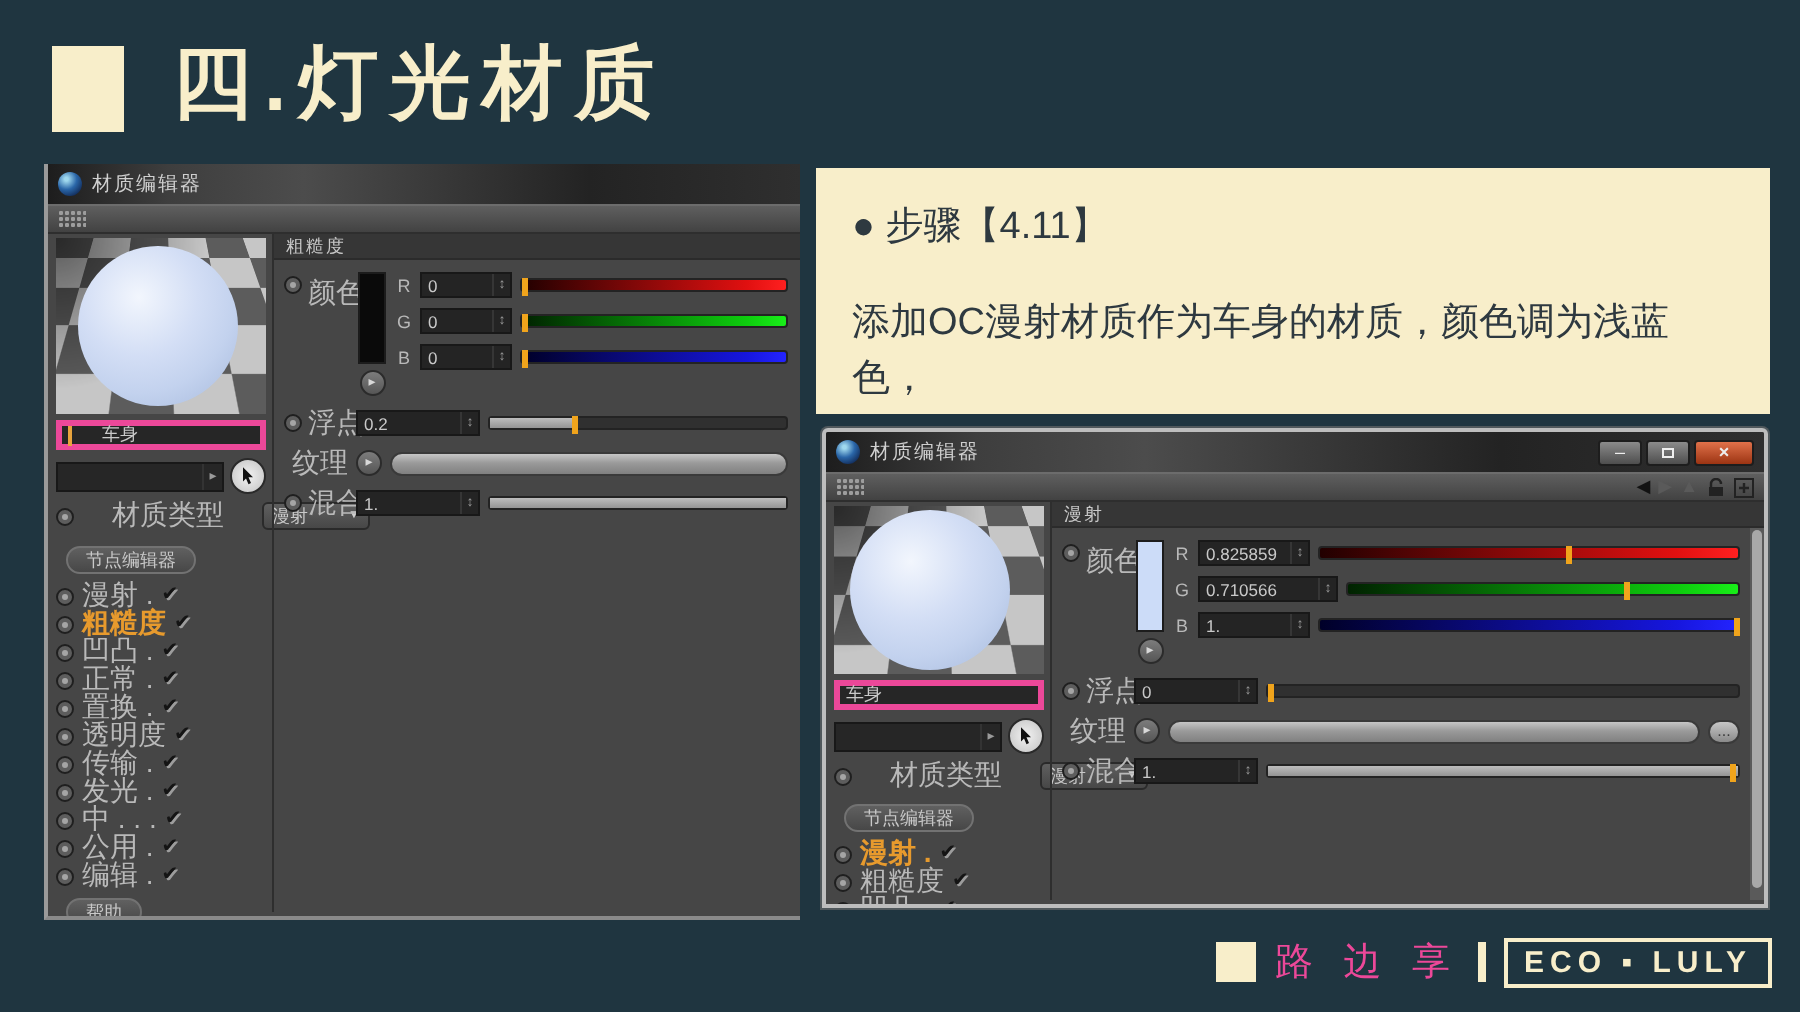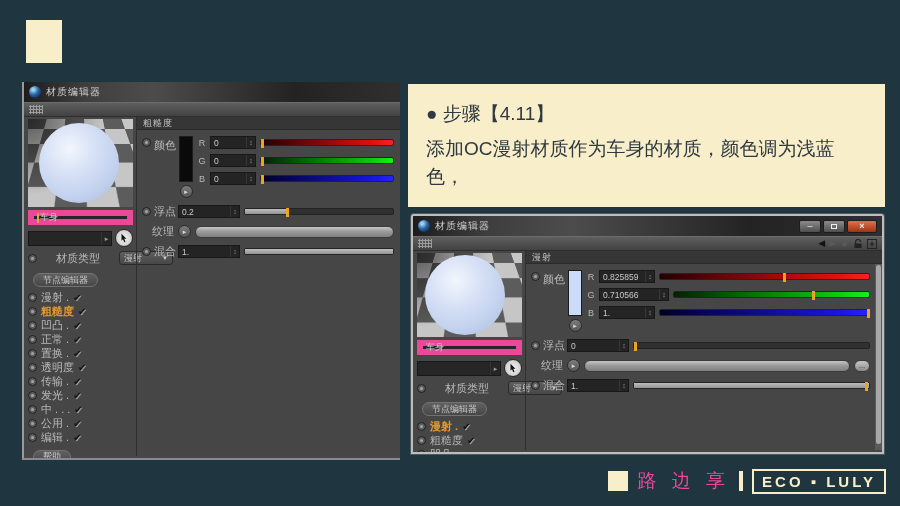--- a/index.html
+++ b/index.html
@@ -8,21 +8,21 @@
   .slide { position:relative; width:900px; height:506px; background:#1f3540; overflow:hidden; }
 
   
   .title-wrap { position:absolute; left:26px; top:14px; display:flex; align-items:center; gap:24px; }
   .title-square { width:36px; height:43px; background:#f8eeca; margin-top:6px; }
   .slide-title { color:#f8eeca; font-size:40px; font-weight:bold; letter-spacing:6px; }
 
   
   .step-box { position:absolute; left:408px; top:84px; width:477px; height:123px; background:#f8eeca;
               padding:16px 16px 0 18px; color:#2e3940; font-size:19px; line-height:1.5; }
-  .step-box .heading { margin-bottom:6px; }
+  .step-box .heading { margin-bottom:19px; }
 
   
   .footer { position:absolute; right:14px; bottom:12px; display:flex; align-items:center; gap:9px; }
   .footer-square { width:20px; height:20px; background:#f8eeca; }
   .footer-brand { color:#ec4899; font-size:19px; letter-spacing:5px; }
   .footer-divider { width:4px; height:20px; background:#f8eeca; }
   .footer-logo { border:2px solid #f8eeca; color:#f8eeca; font-size:15px; font-weight:bold;
                  letter-spacing:3px; padding:2px 8px; white-space:nowrap; }
 
   
@@ -57,34 +57,34 @@
 
   
   .leftcol { width:112px; padding:2px 3px 0 4px; flex:0 0 auto; }
   .preview { position:relative; width:105px; height:88px; overflow:hidden; background:#777; }
   .checker { position:absolute; left:-55%; top:-25%; width:210%; height:175%;
              background:repeating-conic-gradient(#c6c6c6 0% 25%,#5c5c5c 0% 50%);
              background-size:46px 46px; transform:perspective(130px) rotateX(42deg); transform-origin:50% 32%; }
   .preview-shade { position:absolute; inset:0; background:radial-gradient(circle at 0% 0%,rgba(0,0,0,.55),transparent 55%); }
   .sphere { position:absolute; left:11px; top:4px; width:80px; height:80px; border-radius:50%;
             background:radial-gradient(circle at 38% 32%,#f2f6fd 0%,#d3def5 40%,#c3d2ee 65%,#a9bcde 95%); }
-  .name-field { margin-top:3px; height:15px; background:#262626; border:6px solid #ec4899;
-                color:#c9c9c9; font-size:9px; display:flex; align-items:center; padding:0 3px; gap:1px; }
+  .name-field { margin-top:3px; height:15px; background:#262626; border:3px solid #ec4899;
+                color:#c9c9c9; font-size:9px; display:flex; align-items:center; padding:0 3px; gap:15px; }
   .caret { width:2px; height:10px; background:#e8a33d; }
   .dd-row { margin-top:4px; display:flex; align-items:center; gap:3px; height:18px; }
   .dd-field { flex:1; height:15px; background:#262626; border:1px solid #181818; display:flex; }
   .dd-field .spacer { flex:1; }
   .dd-expand { width:10px; border-left:1px solid #333; color:#9a9a9a; font-size:7px; line-height:13px; text-align:center; }
   .cursor-btn { width:18px; height:18px; border-radius:50%; background:radial-gradient(#f2f2f2,#c2c2c2);
                 border:1px solid #2a2a2a; display:flex; align-items:center; justify-content:center; }
   .type-row { margin-top:3px; display:flex; align-items:center; gap:19px; height:16px; }
   .radio { width:9px; height:9px; border-radius:50%; background:#5d5d5d; border:1px solid #1f1f1f;
            display:inline-flex; align-items:center; justify-content:center; flex:0 0 auto; }
   .radio::after { content:""; width:3px; height:3px; border-radius:50%; background:#a5a5a5; }
-  .lbl { color:#b9b9b9; font-size:11px; white-space:nowrap; }
+  .lbl { color:#b9b9b9; font-size:14px; white-space:nowrap; }
   .select { height:14px; min-width:54px; background:linear-gradient(#5f5f5f,#474747); border:1px solid #2a2a2a;
             border-radius:3px; color:#c9c9c9; font-size:9px; display:flex; align-items:center;
             padding:0 4px; gap:6px; }
   .select .dd-ico { font-size:6px; color:#cfcfcf; margin-left:auto; }
   .pill-btn { height:14px; background:linear-gradient(#606060,#474747); border:1px solid #727272;
               border-radius:7px; color:#c9c9c9; font-size:9px; display:inline-flex; align-items:center;
               justify-content:center; padding:0 9px; }
   .node-btn { margin:7px 0 0 5px; }
   .help-btn { margin:2px 0 0 5px; }
   .channels { margin-top:4px; }
@@ -132,20 +132,21 @@
   .scrollbar { position:absolute; right:0; top:13px; bottom:0; width:7px; background:#5a5a5a; }
   .scroll-thumb { position:absolute; left:1px; right:1px; top:1px; height:96%; background:#a8a8a8; border-radius:3px; }
 </style>
 </head>
 <body>
 
 <div class="slide">
 
   <div class="title-wrap">
     <div class="title-square"></div>
+    <div class="slide-title">四.灯光材质</div>
   </div>
 
   <div class="step-box">
     <div class="heading">●  步骤【4.11】</div>
     <div>添加OC漫射材质作为车身的材质，颜色调为浅蓝色，</div>
   </div>
 
   <div class="mat-win win-left">
     <div class="titlebar">
       <div class="app-icon"></div>

